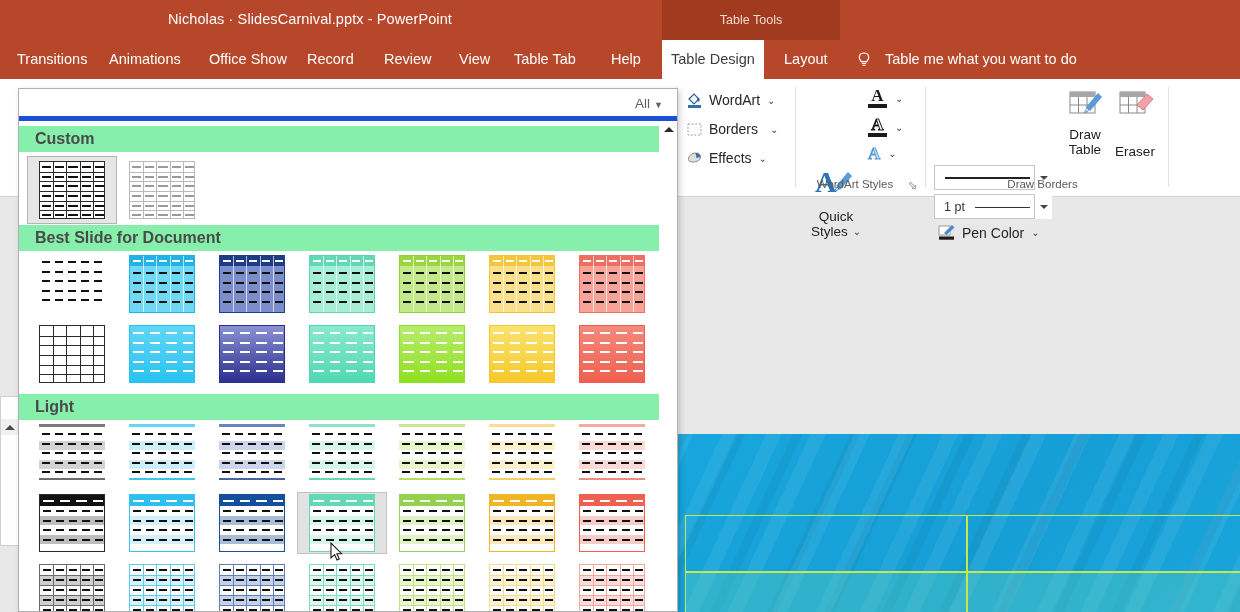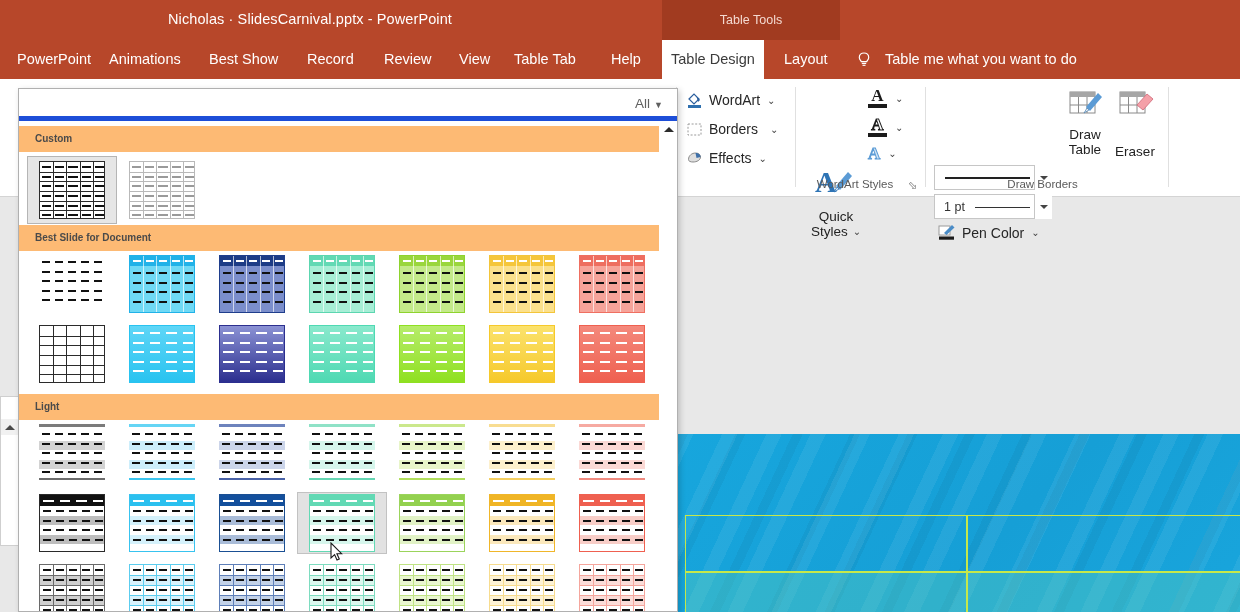--- a/index.html
+++ b/index.html
@@ -196,22 +196,22 @@
     position: absolute; right: 1px; top: 34px; width: 14px; height: 14px;
   }
   .gal-scroll-up::after {
     content: ""; position: absolute; left: 2px; top: 4px;
     border-left: 5px solid transparent; border-right: 5px solid transparent;
     border-bottom: 5px solid #2b2b2b;
   }
 
   .sec-header {
     position: absolute; left: 0; width: 640px; height: 26px;
-    background: #fdba74;
-    font-size: 10px; font-weight: bold; color: #4a4a4a;
+    background: #86efac;
+    font-size: 16px; font-weight: bold; color: #4a4a4a;
     padding-left: 16px; line-height: 26px;
   }
 
   .thumb-wrap {
     position: absolute; width: 90px; height: 60px; cursor: default;
   }
   .thumb-wrap.hovered {
     background: #e2e2e2; border: 1px solid #c2c2c2;
   }
   .thumb-wrap.selected {
@@ -1685,23 +1685,23 @@
 
   <div class="tabstrip" id="tabstrip">
     <span class="bulb">
       <svg width="18" height="18" viewBox="0 0 18 18">
         <path d="M9 2 C6.2 2 4.3 4 4.3 6.4 C4.3 8.3 5.6 9.4 6.3 10.6 L11.7 10.6 C12.4 9.4 13.7 8.3 13.7 6.4 C13.7 4 11.8 2 9 2 Z" fill="none" stroke="#fff" stroke-width="1.2"></path>
         <line x1="6.8" y1="12.4" x2="11.2" y2="12.4" stroke="#fff" stroke-width="1.2"></line>
         <line x1="7.5" y1="14.3" x2="10.5" y2="14.3" stroke="#fff" stroke-width="1.2"></line>
       </svg>
     </span>
     <span class="tellme">Table me what you want to do</span>
-  <div class="tab" style="left: 8px;">PowerPoint</div>
+  <div class="tab" style="left: 8px;">Transitions</div>
       <div class="tab" style="left: 100px;">Animations</div>
-      <div class="tab" style="left: 200px;">Best Show</div>
+      <div class="tab" style="left: 200px;">Office Show</div>
       <div class="tab" style="left: 298px;">Record</div>
       <div class="tab" style="left: 375px;">Review</div>
       <div class="tab" style="left: 450px;">View</div>
       <div class="tab" style="left: 505px;">Table Tab</div>
       <div class="tab" style="left: 602px;">Help</div>
       <div class="tab active" style="left: 662px;">Table Design</div>
       <div class="tab" style="left: 775px;">Layout</div>
     </div>
 
   <svg class="cursor-arrow" id="cursorArrow" viewBox="0 0 14 20" style="left: 330px; top: 542px;">

